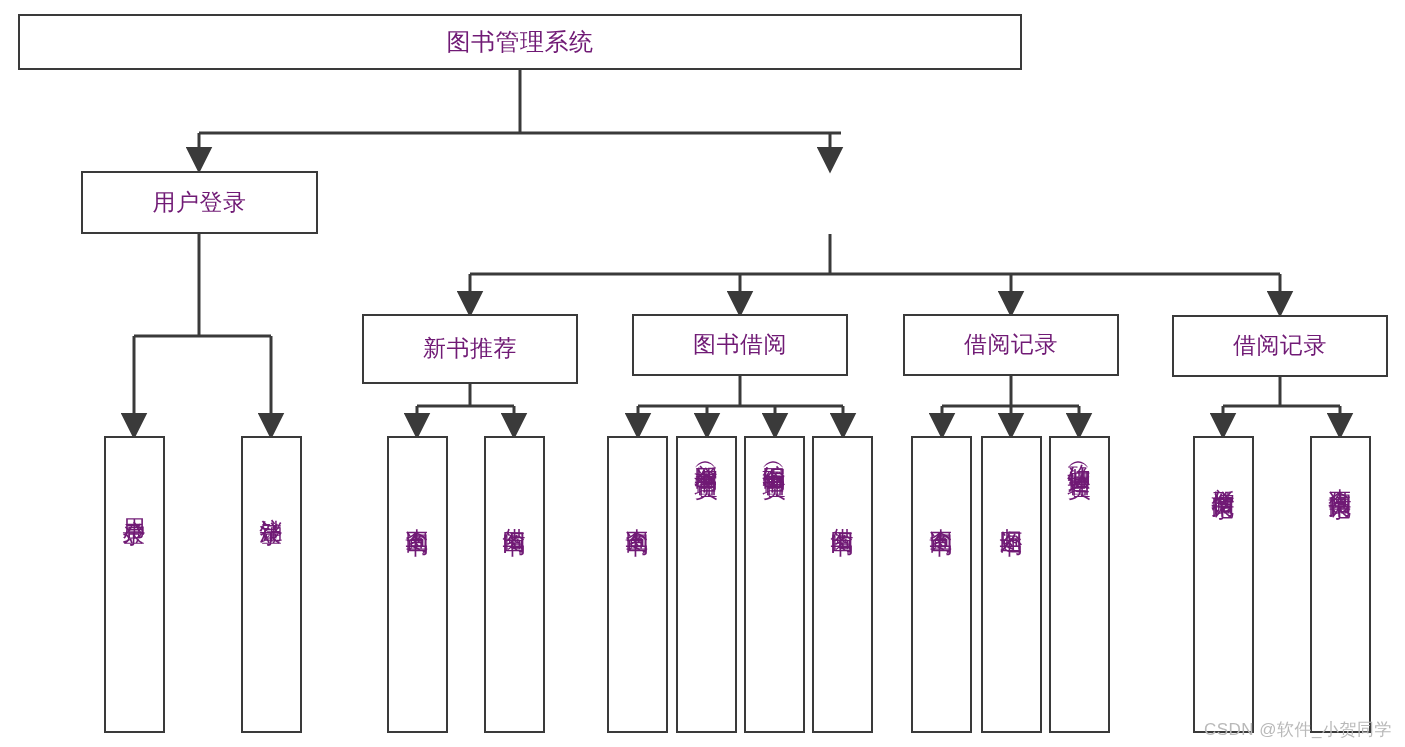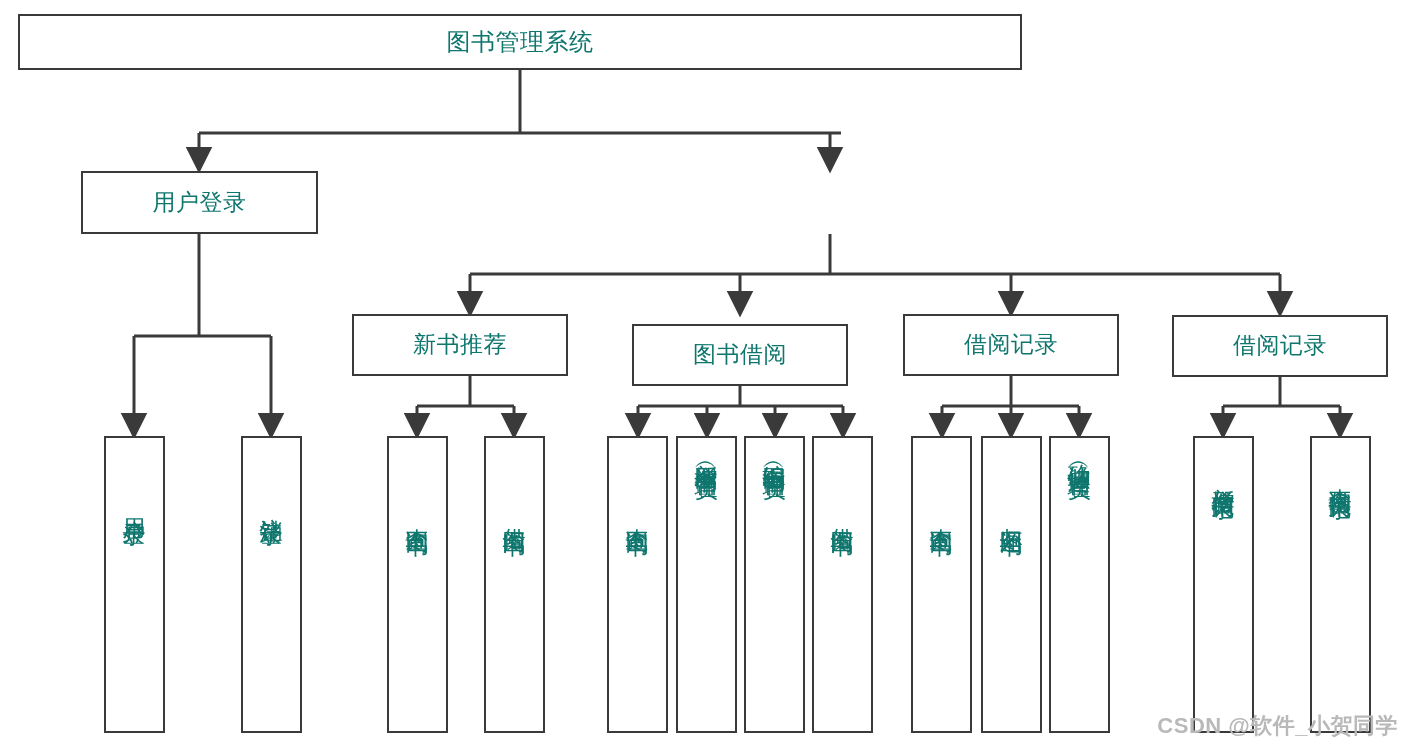--- a/index.html
+++ b/index.html
@@ -26,21 +26,21 @@
     pointer-events: none;
   }
   .node {
     position: absolute;
     box-sizing: border-box;
     background: #ffffff;
     border: 2.5px solid #3a3a3a;
     display: flex;
     align-items: center;
     justify-content: center;
-    color: #0f766e;
+    color: #701a75;
   }
   .node-label {
     display: block;
     text-align: center;
     line-height: 1.18;
     letter-spacing: 0.5px;
   }
   .node-root .node-label { font-size: 24px; }
   .node-l2 .node-label { font-size: 23px; }
   .node-l3 .node-label { font-size: 23px; }
@@ -55,28 +55,27 @@
     font-size: 23px;
     line-height: 1.22;
     letter-spacing: 2px;
     white-space: nowrap;
   }
   .node-leaf.leaf-tall .node-label {
     font-size: 23px;
   }
   .watermark {
     position: absolute;
-    right: 7px;
+    right: 13px;
     bottom: 6px;
-    font-size: 22px;
+    font-size: 17px;
     color: #b9b9b9;
     letter-spacing: 0.5px;
     white-space: nowrap;
     user-select: none;
-    font-weight: bold;
   }
 </style>
 </head>
 <body>
 
 <div id="diagram-root">
 
   <svg class="connector-layer" viewBox="0 0 1405 747">
     <defs>
       <marker id="arrowhead" markerWidth="9" markerHeight="9" refX="4.5" refY="4.5" orient="auto" markerUnits="strokeWidth">
@@ -128,24 +127,24 @@
   </svg>
 
   <div class="node node-root" style="left:18px; top:14px; width:1004px; height:56px;">
     <span class="node-label">图书管理系统</span>
   </div>
 
   <div class="node node-l2" style="left:81px; top:171px; width:237px; height:63px;">
     <span class="node-label">用户登录</span>
   </div>
 
-  <div class="node node-l3" style="left:352px; top:314px; width:216px; height:62px;">
+  <div class="node node-l3" style="left:362px; top:314px; width:216px; height:70px;">
     <span class="node-label">新书推荐</span>
   </div>
-  <div class="node node-l3" style="left:632px; top:314px; width:216px; height:62px;margin-top:10px;">
+  <div class="node node-l3" style="left:632px; top:314px; width:216px; height:62px;">
     <span class="node-label">图书借阅</span>
   </div>
   <div class="node node-l3" style="left:903px; top:314px; width:216px; height:62px;">
     <span class="node-label">借阅记录</span>
   </div>
   <div class="node node-l3" style="left:1172px; top:315px; width:216px; height:62px;">
     <span class="node-label">借阅记录</span>
   </div>
 
   <div class="node node-leaf" style="left:104px; top:436px; width:61px; height:297px; padding-top:62px;">

